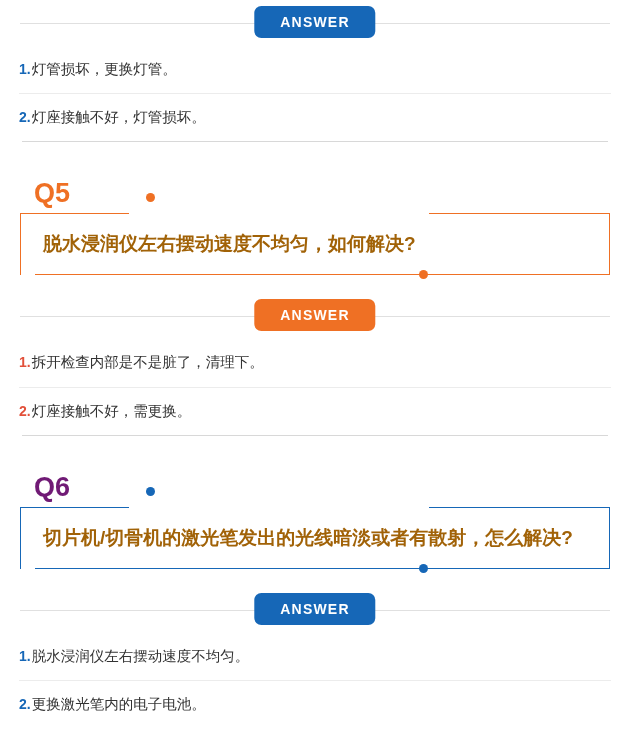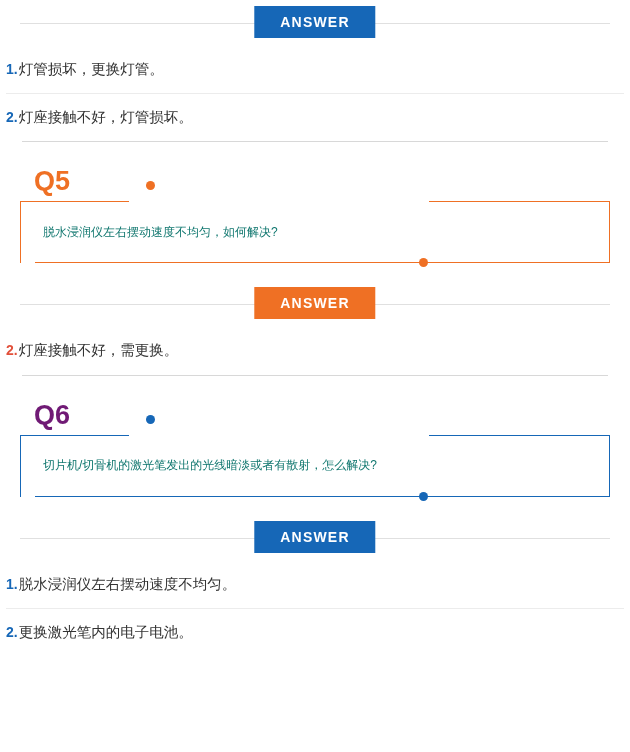--- a/index.html
+++ b/index.html
@@ -38,27 +38,28 @@
     position: absolute;
     left: 50%;
     transform: translateX(-50%);
     top: 6px;
     padding: 9px 26px 9px 26px;
     color: #ffffff;
     font-size: 14px;
     font-weight: bold;
     letter-spacing: 1.2px;
     line-height: 1;
+    border-radius: 7px;
   }
   .badge-blue { background: #1667b7; }
   .badge-orange { background: #ef7024; }
 
   
   .ans-list {
-    padding: 0 6px;
+    padding: 0 19px;
   }
   .ans-item {
     position: relative;
     font-size: 14.5px;
     line-height: 1.6;
     padding: 12px 0 12px 0;
     border-bottom: 1px solid #ececec;
     color: #333333;
   }
   .ans-item:last-child { border-bottom: none; }
@@ -73,21 +74,21 @@
   .thick-sep {
     height: 1px;
     background: #d8d8d8;
     margin: 0 22px;
   }
 
   
   .qblock {
     position: relative;
     padding: 0 20px;
-    margin-top: 26px;
+    margin-top: 38px;
   }
   .qlabel {
     font-size: 27px;
     font-weight: bold;
     line-height: 1;
     padding-left: 14px;
     margin-bottom: 6px;
   }
   .q-orange .qlabel { color: #ef7024; }
   .q-blue .qlabel { color: #701a75; }
@@ -96,23 +97,23 @@
     position: relative;
     height: 62px;
     box-sizing: border-box;
     border: 1px solid #ef7024;
     display: flex;
     align-items: center;
     padding-left: 22px;
   }
   .q-blue .qbox { border-color: #1667b7; text-align: right; }
   .qtext {
-    font-size: 12px;
-    font-weight: normal;
-    color: #0f766e;
+    font-size: 19px;
+    font-weight: bold;
+    color: #a16207;
   }
 
   
   .gap {
     position: absolute;
     background: #ffffff;
   }
   .gap-top {
     top: -3px;
     left: 108px;
@@ -169,20 +170,23 @@
     </div>
   </div>
 
   <div class="answer-row" style="margin-top:18px;">
     <div class="answer-rule"></div>
     <div class="answer-badge badge-orange">ANSWER</div>
   </div>
 
   <div class="ans-list">
     <div class="ans-item">
+      <span class="ans-num num-orange">1.</span><span>拆开检查内部是不是脏了，清理下。</span>
+    </div>
+    <div class="ans-item">
       <span class="ans-num num-orange">2.</span><span>灯座接触不好，需更换。</span>
     </div>
   </div>
 
   <div class="thick-sep"></div>
 
   <div class="qblock q-blue">
     <div class="qlabel">Q6</div>
     <div class="qbox">
       <div class="gap gap-top"></div>

